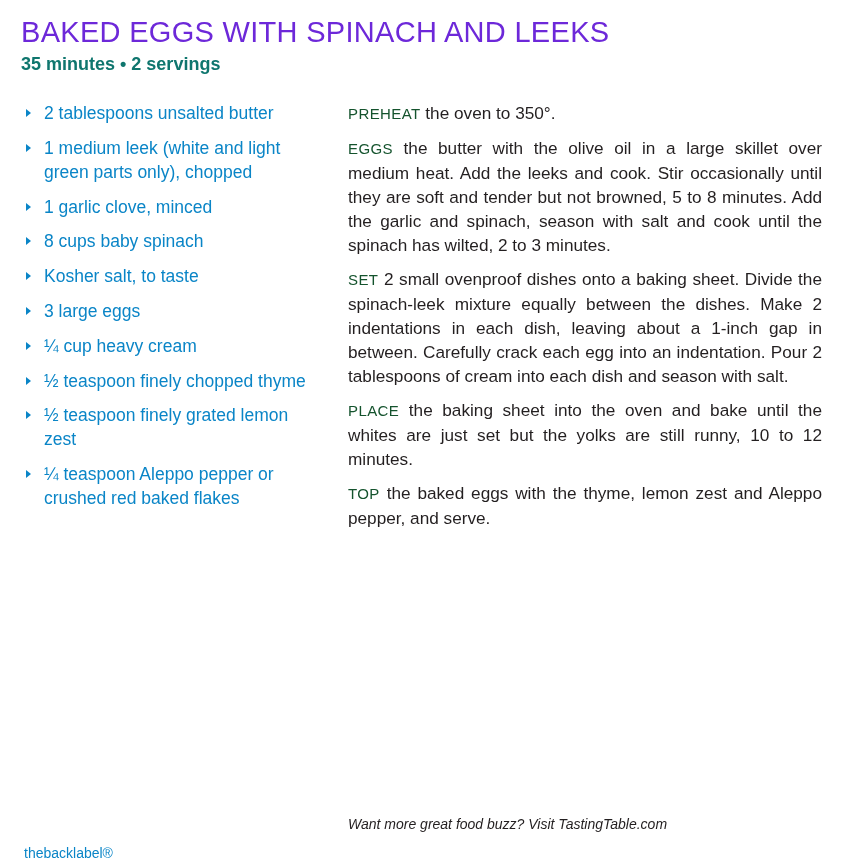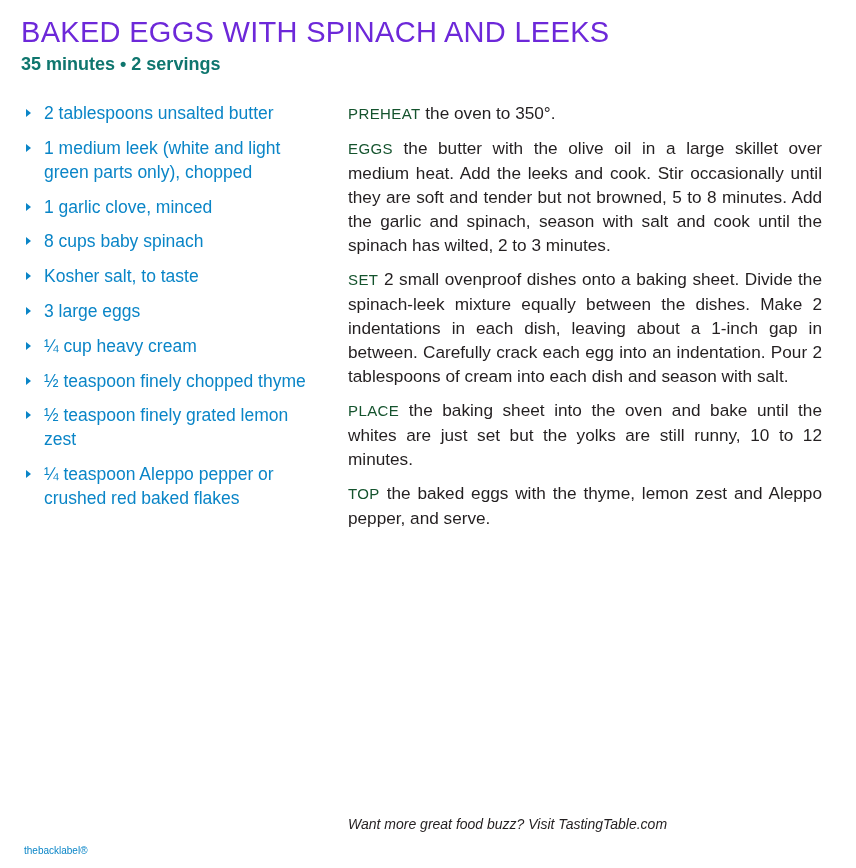--- a/index.html
+++ b/index.html
@@ -90,21 +90,21 @@
       font-size: 14px;
       font-style: italic;
       color: #231f20;
       white-space: nowrap;
       margin-top: 13px;
     }
     .brand {
       position: absolute;
       left: 24px;
       top: 845px;
-      font-size: 10px;
+      font-size: 14px;
       color: #0a85c7;
       white-space: nowrap;
     }
   </style>
 </head>
 <body>
 
 <h1 class="title">BAKED EGGS WITH SPINACH AND LEEKS</h1>
 <div class="subtitle">35 minutes • 2 servings</div>
 

